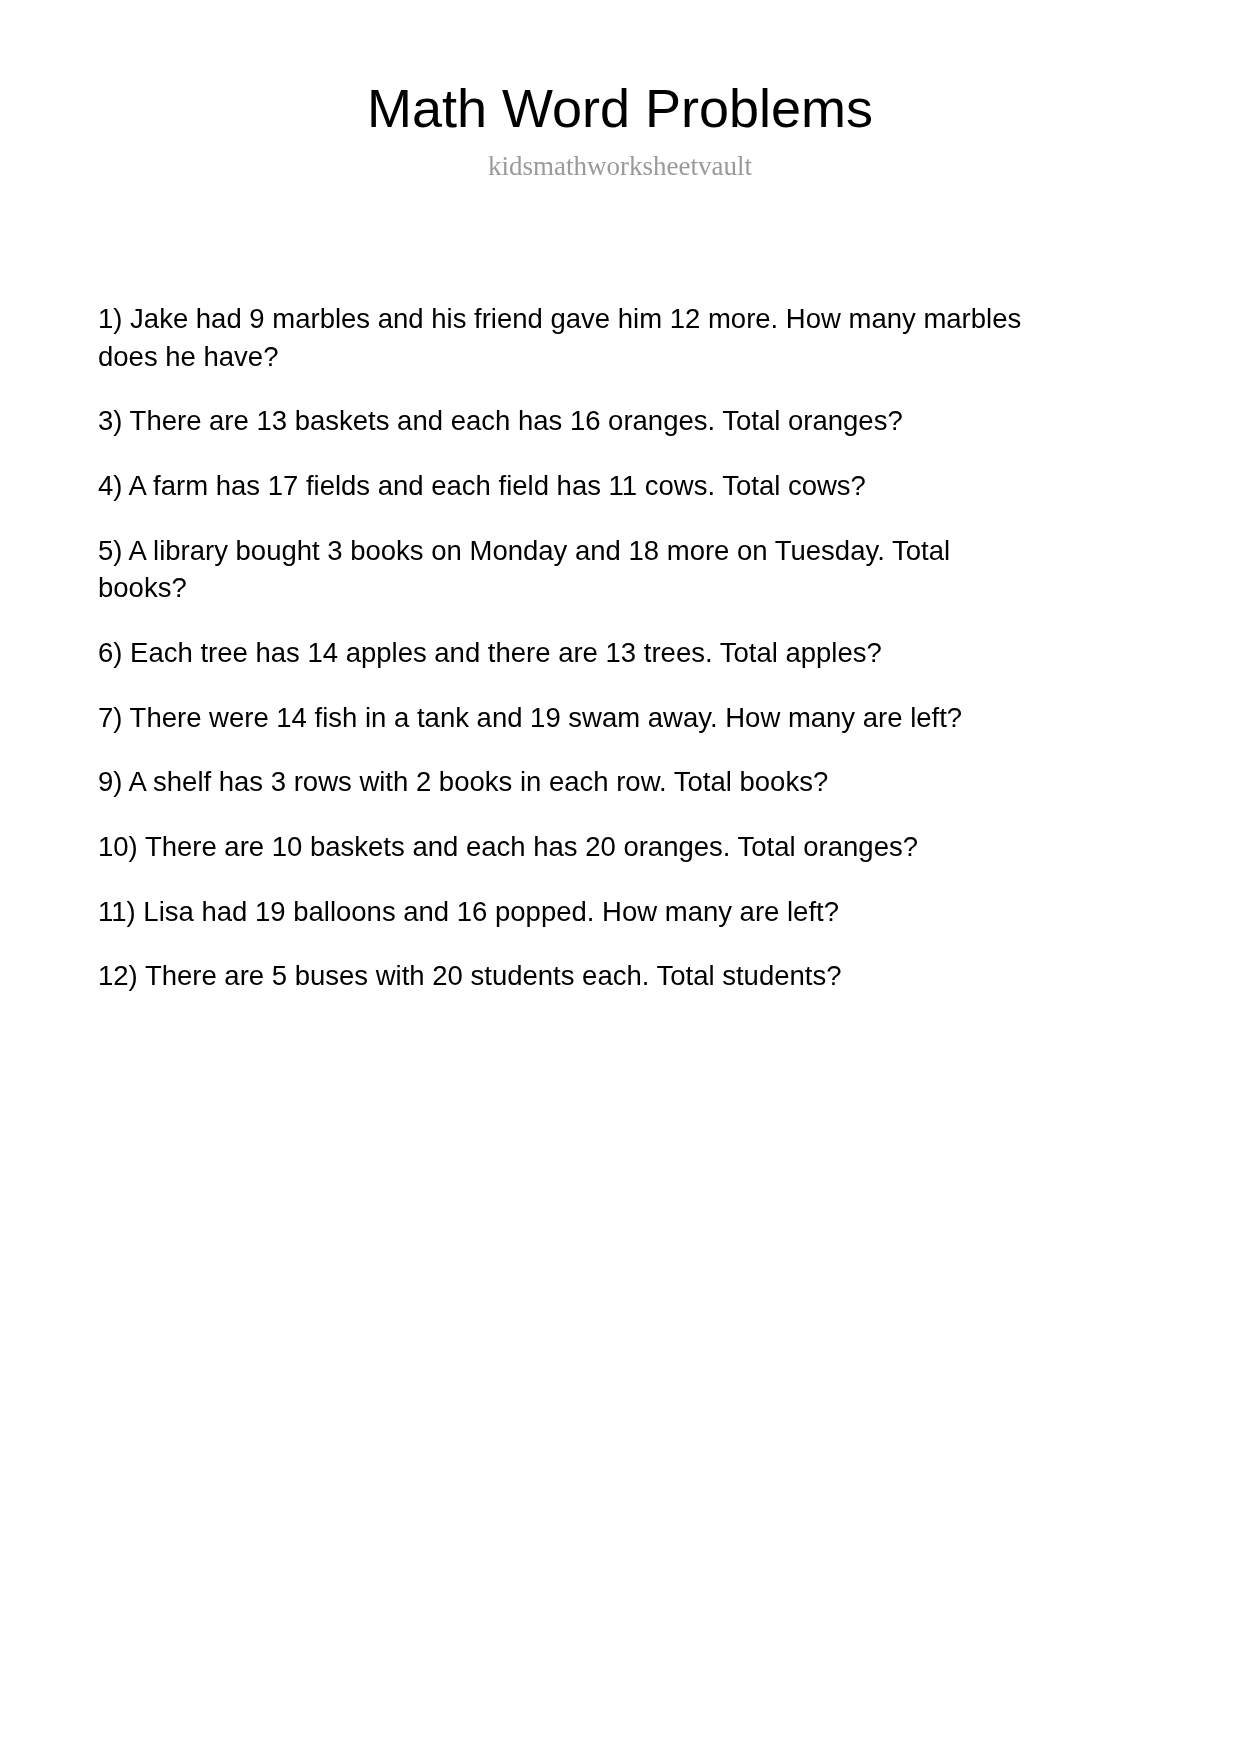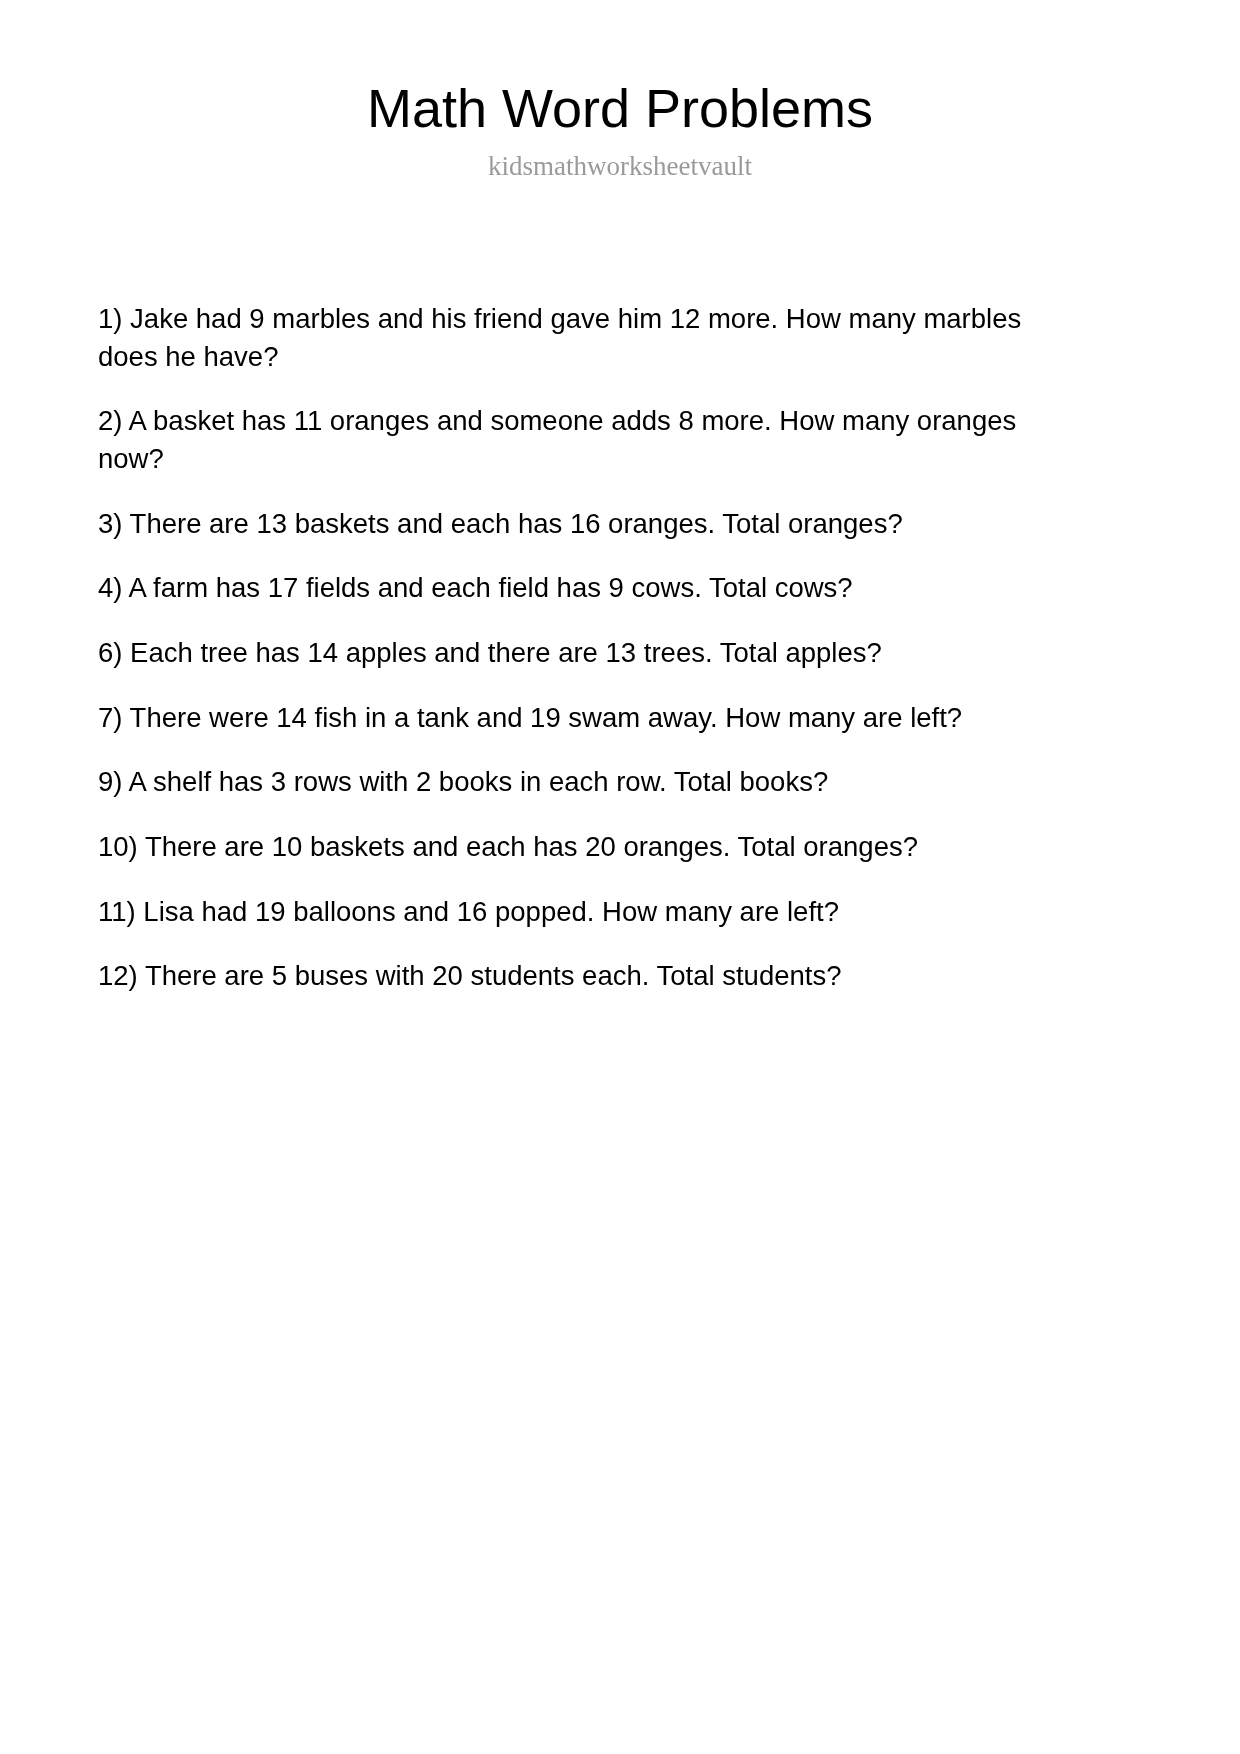--- a/index.html
+++ b/index.html
@@ -69,23 +69,23 @@
 
 <div class="page">
 
   <div class="header">
     <h1 class="doc-title">Math Word Problems</h1>
     <div class="doc-subtitle">kidsmathworksheetvault</div>
   </div>
 
   <div class="problems">
     <p class="problem">1) Jake had 9 marbles and his friend gave him 12 more. How many marbles does he have?</p>
-    <p class="problem">2) A basket has 11 oranges and someone adds 8 more. How many oranges now?</p>
     <p class="problem">3) There are 13 baskets and each has 16 oranges. Total oranges?</p>
-    <p class="problem">4) A farm has 17 fields and each field has 9 cows. Total cows?</p>
+    <p class="problem">4) A farm has 17 fields and each field has 11 cows. Total cows?</p>
+    <p class="problem">5) A library bought 3 books on Monday and 18 more on Tuesday. Total books?</p>
     <p class="problem">6) Each tree has 14 apples and there are 13 trees. Total apples?</p>
     <p class="problem">7) There were 14 fish in a tank and 19 swam away. How many are left?</p>
     <p class="problem">9) A shelf has 3 rows with 2 books in each row. Total books?</p>
     <p class="problem">10) There are 10 baskets and each has 20 oranges. Total oranges?</p>
     <p class="problem">11) Lisa had 19 balloons and 16 popped. How many are left?</p>
     <p class="problem">12) There are 5 buses with 20 students each. Total students?</p>
   </div>
 
 </div>
 

